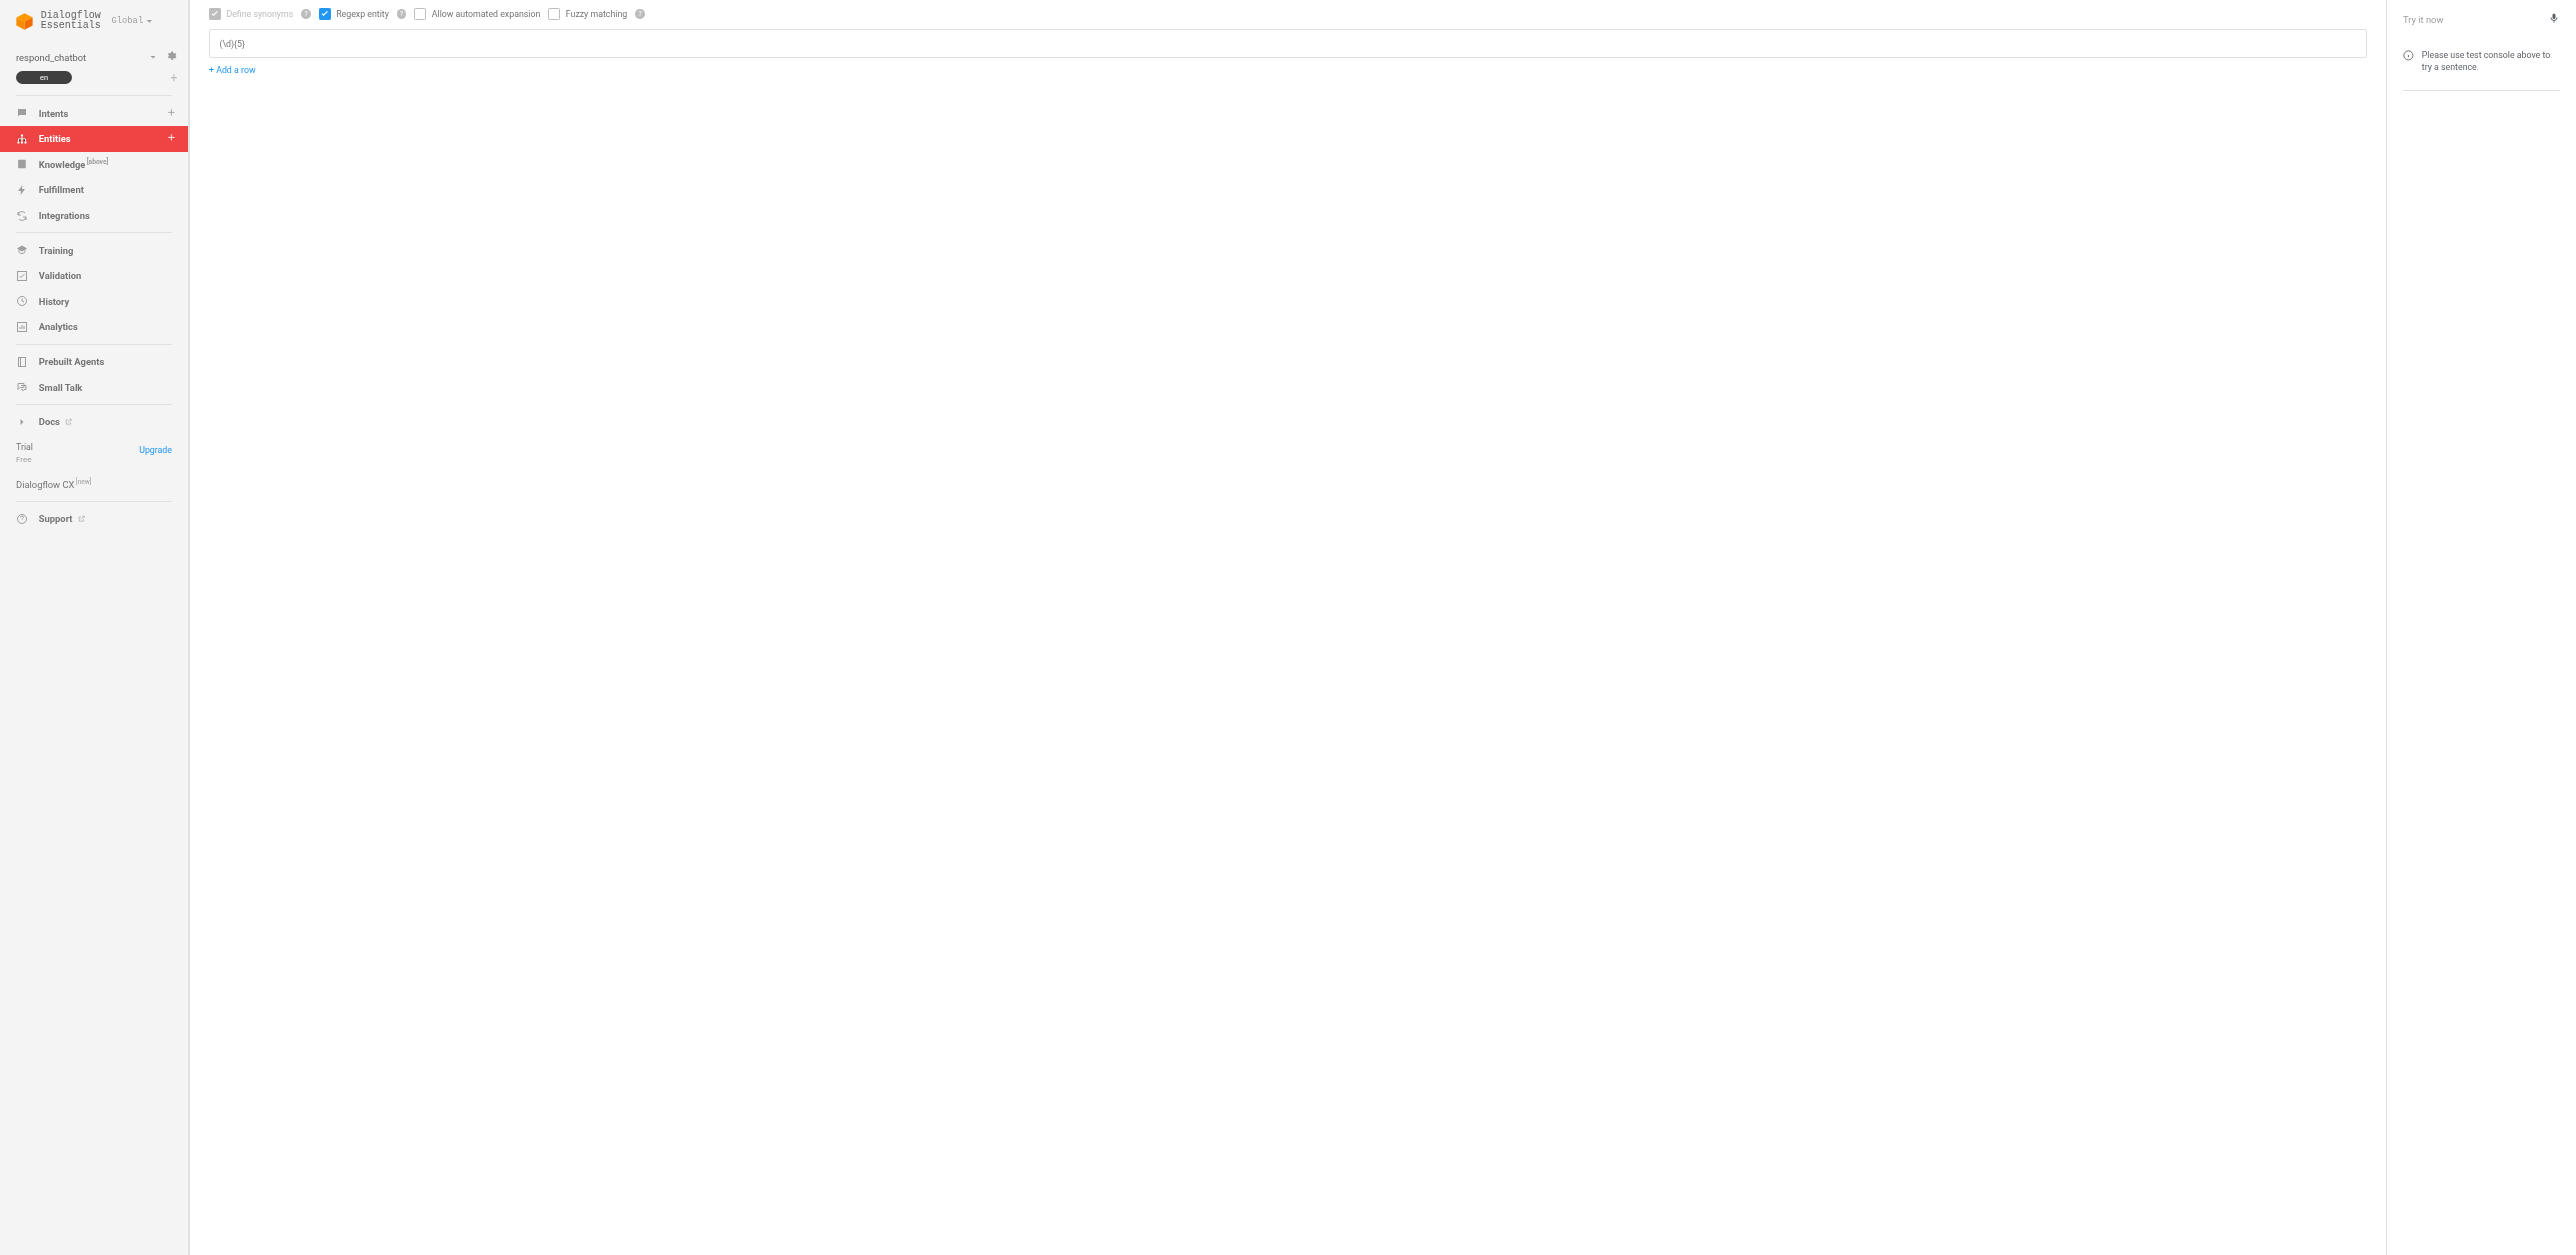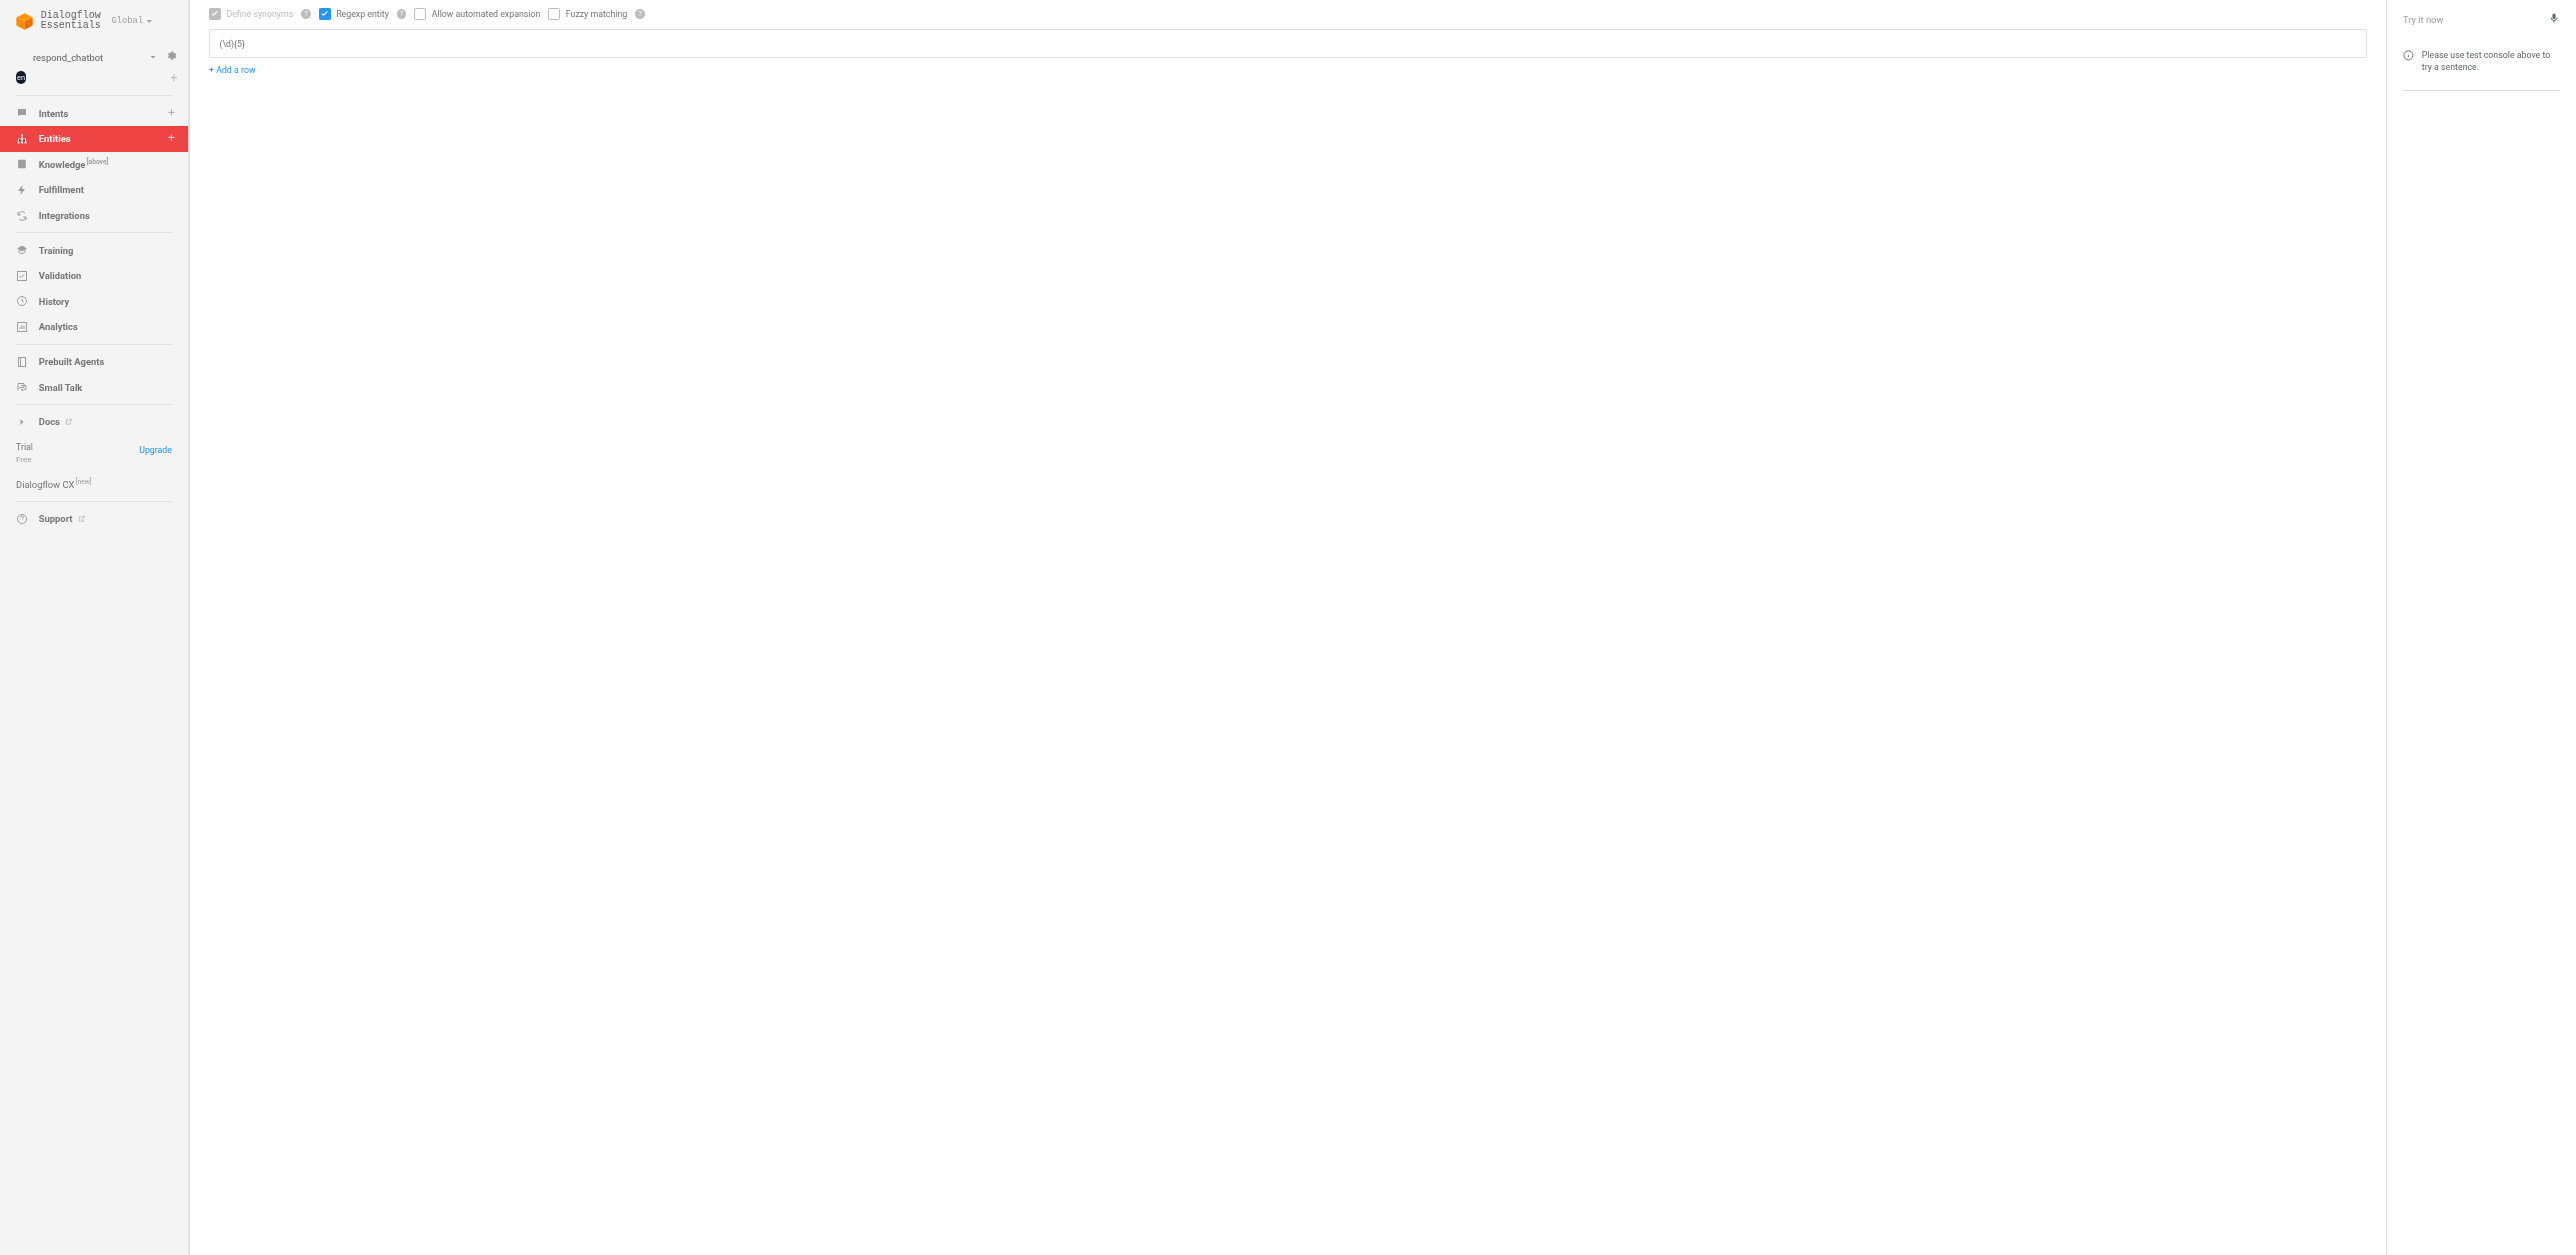--- a/index.html
+++ b/index.html
@@ -48,34 +48,34 @@
   }
   .global-drop svg { width: 6.7px; height: 6.7px; }
 
   .agent-row {
     display: flex;
     align-items: center;
     padding: 8px 10.8px 0px 16px;
     font-size: 9.4px;
     color: #616161;
   }
-  .agent-row .agent-name { flex: 1; margin-left: 17px; }
+  .agent-row .agent-name { flex: 1; }
   .agent-row svg { width: 12px; height: 12px; color: #9e9e9e; }
   .agent-row .gear { margin-left: 6.7px; }
 
   .lang-row {
     display: flex;
     align-items: center;
     padding: 6.7px 10.8px 6.7px 16px;
   }
   .lang-chip {
-    background: #0f172a;
+    background: #404040;
     color: #fff;
     font-size: 7.4px;
-    padding: 2px 1px;
+    padding: 2px 24px;
     border-radius: 6.7px;
   }
   .lang-row .spacer { flex:1; }
   .lang-row .plus { color: #bdbdbd; font-size: 12px; }
 
   .nav-item {
     display: flex;
     align-items: center;
     height: 25.6px;
     padding: 0 10.8px 0 16px;

